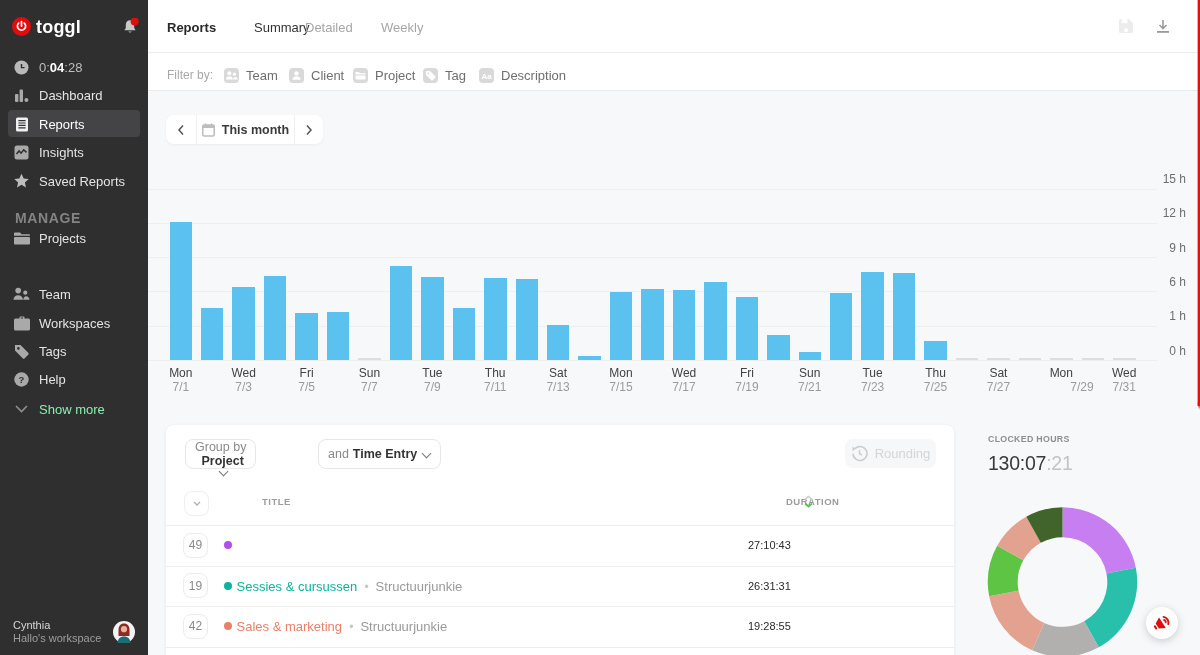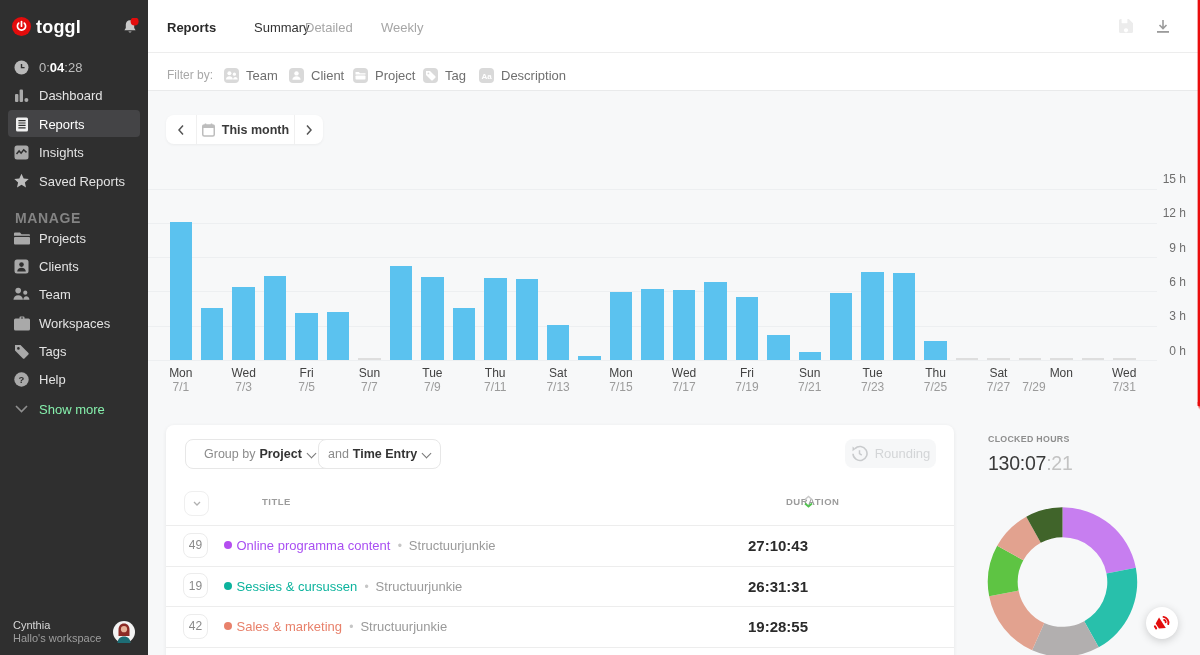--- a/index.html
+++ b/index.html
@@ -36,21 +36,21 @@
 .gbtn b { color:#333; font-weight:bold; margin-left:4px; }
 .chev { width:8px; height:8px; margin-left:6px; position:relative; }
 .chev:after { content:""; position:absolute; left:0; top:0; width:6px; height:6px; border-right:1.6px solid #777; border-bottom:1.6px solid #777; transform:rotate(45deg); }
 #rounding { position:absolute; top:14px; left:679px; width:91px; height:29px; background:#f6f7f8; border-radius:8px; display:flex; align-items:center; justify-content:center; font-size:13px; color:#d3d5d7; }
 .sep { position:absolute; left:0; width:788px; height:1px; background:#ededed; }
 .hlab { position:absolute; font-size:9.5px; font-weight:bold; letter-spacing:.5px; color:#9c9c9c;margin-left:37px; }
 .badge { position:absolute; left:17px; width:25px; height:25px; border:1px solid #ececec; border-radius:8px; display:flex; align-items:center; justify-content:center; font-size:12px; color:#8a8a8a; background:#fff; }
 .pdot { position:absolute; left:58px; width:8px; height:8px; border-radius:50%; }
 .pname { position:absolute; left:70.5px; font-size:13px; line-height:15px; }
 .pbull { color:#c6c6c6; margin-right:7px; font-size:12px; }
-.dur { position:absolute; left:582px; font-size:15px; color:#2b2b2b; font-weight:bold; line-height:15px; }
+.dur { position:absolute; left:582px; font-size:11px; color:#2b2b2b; font-weight:normal; line-height:15px; }
 
 #clocked { position:absolute; left:988px; top:434px; font-size:8.8px; font-weight:bold; letter-spacing:.3px; color:#8e8e8e; }
 #bigtime { position:absolute; left:988px; top:452px; font-size:19.5px; letter-spacing:-0.25px; color:#3a3a3a; }
 #bigtime span { color:#c3c3c3; }
 #redline { position:absolute; right:0; top:0; width:3px; height:406px; z-index:20; background:linear-gradient(to left, #e90c0c 55%, rgba(233,12,12,0)); }
 #redline:after { content:""; position:absolute; bottom:-4px; right:0; width:3px; height:8px; background:radial-gradient(ellipse at top right, #e90c0c 30%, rgba(233,12,12,0) 70%); }
 #megabtn { position:absolute; left:1146px; top:607px; width:32px; height:32px; border-radius:50%; background:#fff; box-shadow:0 2px 8px rgba(0,0,0,.18); display:flex; align-items:center; justify-content:center; z-index:6; }
 </style>
 </head>
 <body>
@@ -115,30 +115,20 @@
     </div>
   <div id="manage">MANAGE</div>
   <div class="navrow" style="top:224px">
       <span class="nico">
         <svg width="16" height="14" viewBox="0 0 16 14" fill="#a9a9a9">
           <path d="M1 1.5 h5 l1.5 1.8 H15 a1 1 0 0 1 1 1 V4.8 H0 V2.5 a1 1 0 0 1 1-1z"></path>
           <rect x="0" y="6" width="16" height="7.5" rx="1"></rect>
         </svg>
       </span>
       <span class="nlab">Projects</span>
-    </div>
-  <div class="navrow" style="top:252px">
-      <span class="nico">
-        <svg width="15" height="15" viewBox="0 0 15 15">
-          <rect x="0.5" y="0.5" width="14" height="14" rx="2.5" fill="#a9a9a9"></rect>
-          <circle cx="7.5" cy="5.6" r="2.3" fill="#2f2f2f"></circle>
-          <path d="M3.2 12.6 c0-2.4 1.9-3.8 4.3-3.8 s4.3 1.4 4.3 3.8z" fill="#2f2f2f"></path>
-        </svg>
-      </span>
-      <span class="nlab">Clients</span>
     </div>
   <div class="navrow" style="top:280px">
       <span class="nico">
         <svg width="18" height="14" viewBox="0 0 18 14" fill="#a9a9a9">
           <circle cx="5.5" cy="3.4" r="3"></circle>
           <path d="M0.5 13 c0-3 2.2-4.8 5-4.8 s5 1.8 5 4.8z"></path>
           <circle cx="13" cy="5.6" r="2.2"></circle>
           <path d="M10.8 13 c.3-2.3 1.4-3.6 3.2-3.6 1.9 0 3.2 1.4 3.4 3.6z"></path>
         </svg>
       </span>
@@ -268,21 +258,21 @@
 <div id="chart">
     <div class="gline" style="top:188.6px"></div>
     <div class="ylab" style="left:1146px;top:172.1px">15 h</div>
     <div class="gline" style="top:222.9px"></div>
     <div class="ylab" style="left:1146px;top:206.4px">12 h</div>
     <div class="gline" style="top:257.1px"></div>
     <div class="ylab" style="left:1146px;top:240.6px">9 h</div>
     <div class="gline" style="top:291.4px"></div>
     <div class="ylab" style="left:1146px;top:274.9px">6 h</div>
     <div class="gline" style="top:325.7px"></div>
-    <div class="ylab" style="left:1146px;top:309.2px">3 h</div>
+    <div class="ylab" style="left:1146px;top:309.2px">1 h</div>
     <div class="gline" style="top:360px"></div>
     <div class="ylab" style="left:1146px;top:343.5px">0 h</div>
     <div class="bar" style="left:169.5px;top:222px;width:22.5px;height:138px"></div>
     <div class="xday" style="left:160.8px;top:366px">Mon</div>
     <div class="xdate" style="left:160.8px;top:380px">7/1</div>
     <div class="bar" style="left:200.9px;top:308px;width:22.5px;height:52px"></div>
     <div class="bar" style="left:232.4px;top:287px;width:22.5px;height:73px"></div>
     <div class="xday" style="left:223.7px;top:366px">Wed</div>
     <div class="xdate" style="left:223.7px;top:380px">7/3</div>
     <div class="bar" style="left:263.9px;top:276px;width:22.5px;height:84px"></div>
@@ -329,29 +319,29 @@
     <div class="bar" style="left:924.3px;top:341px;width:22.5px;height:19px"></div>
     <div class="xday" style="left:915.5px;top:366px">Thu</div>
     <div class="xdate" style="left:915.5px;top:380px">7/25</div>
     <div class="zbar" style="left:955.8px;top:358px;width:22.5px"></div>
     <div class="zbar" style="left:987.2px;top:358px;width:22.5px"></div>
     <div class="xday" style="left:978.4px;top:366px">Sat</div>
     <div class="xdate" style="left:978.4px;top:380px">7/27</div>
     <div class="zbar" style="left:1018.6px;top:358px;width:22.5px"></div>
     <div class="zbar" style="left:1050.1px;top:358px;width:22.5px"></div>
     <div class="xday" style="left:1041.3px;top:366px">Mon</div>
-    <div class="xdate" style="left:1014px;top:380px">7/29</div>
+    <div class="xdate" style="left:1062px;top:380px">7/29</div>
     <div class="zbar" style="left:1081.5px;top:358px;width:22.5px"></div>
     <div class="zbar" style="left:1113.0px;top:358px;width:22.5px"></div>
     <div class="xday" style="left:1104.2px;top:366px">Wed</div>
     <div class="xdate" style="left:1104.2px;top:380px">7/31</div>
   </div>
 
 <div id="card">
-  <div class="gbtn" style="left:19px;padding:0 18px;">Group by<b>Project</b><span class="chev"></span></div>
+  <div class="gbtn" style="left:19px;padding:0 9px;flex-direction:column;">Group by<b>Project</b><span class="chev"></span></div>
   <div class="gbtn" style="left:152px;padding:0 9px;">and<b>Time Entry</b><span class="chev"></span></div>
   <div id="rounding"><svg width="17" height="17" viewBox="0 0 17 17" style="margin-right:7px;">
         <path d="M4 3.6 a7 7 0 1 1 -2 5.2" stroke="#c9cbcd" stroke-width="1.6" fill="none"></path>
         <path d="M1.6 1.6 L4.4 4.1 L1.5 6.2" fill="#c9cbcd"></path>
         <path d="M8.5 5.2 v3.5 l2.3 1.4" stroke="#c9cbcd" stroke-width="1.5" fill="none"></path>
       </svg>Rounding</div>
   <div class="abs" style="left:18px;top:66px;width:25px;height:25px;border:1px solid #efefef;border-radius:8px;display:flex;align-items:center;justify-content:center;">
       <svg width="8" height="5" viewBox="0 0 8 5">
         <path d="M1 1 l3 3 3-3" stroke="#b0b0b0" stroke-width="1.3" fill="none"></path>
       </svg>
@@ -362,21 +352,20 @@
       <path d="M2 4.5 L5.5 1.5 L9 4.5" stroke="#c9c9c9" stroke-width="1.5" fill="none"></path>
       <path d="M2 8.5 L5.5 11.5 L9 8.5" stroke="#50c24e" stroke-width="1.8" fill="none"></path>
     </svg>
   <div class="sep" style="top:100px;"></div>
   <div class="sep" style="top:140.5px;"></div>
   <div class="sep" style="top:181px;"></div>
   <div class="sep" style="top:221.5px;"></div>
 
   <div class="badge" style="top:107.75px;">49</div>
   <div class="pdot" style="top:116.25px;background:#b44df0;"></div>
-  <div class="pname" style="top:113px;color:#a94ff2;">Online programma content&nbsp; <span class="pbull">•</span><span style="font-weight:normal;color:#9a9a9a;">Structuurjunkie</span></div>
   <div class="dur" style="top:113px;">27:10:43</div>
 
   <div class="badge" style="top:148.25px;">19</div>
   <div class="pdot" style="top:156.75px;background:#0cb39d;"></div>
   <div class="pname" style="top:153.5px;color:#0cb39d;">Sessies &amp; cursussen&nbsp; <span class="pbull">•</span><span style="font-weight:normal;color:#9a9a9a;">Structuurjunkie</span></div>
   <div class="dur" style="top:153.5px;">26:31:31</div>
 
   <div class="badge" style="top:188.75px;">42</div>
   <div class="pdot" style="top:197.25px;background:#e8816b;"></div>
   <div class="pname" style="top:194px;color:#e8816b;">Sales &amp; marketing&nbsp; <span class="pbull">•</span><span style="font-weight:normal;color:#9a9a9a;">Structuurjunkie</span></div>

